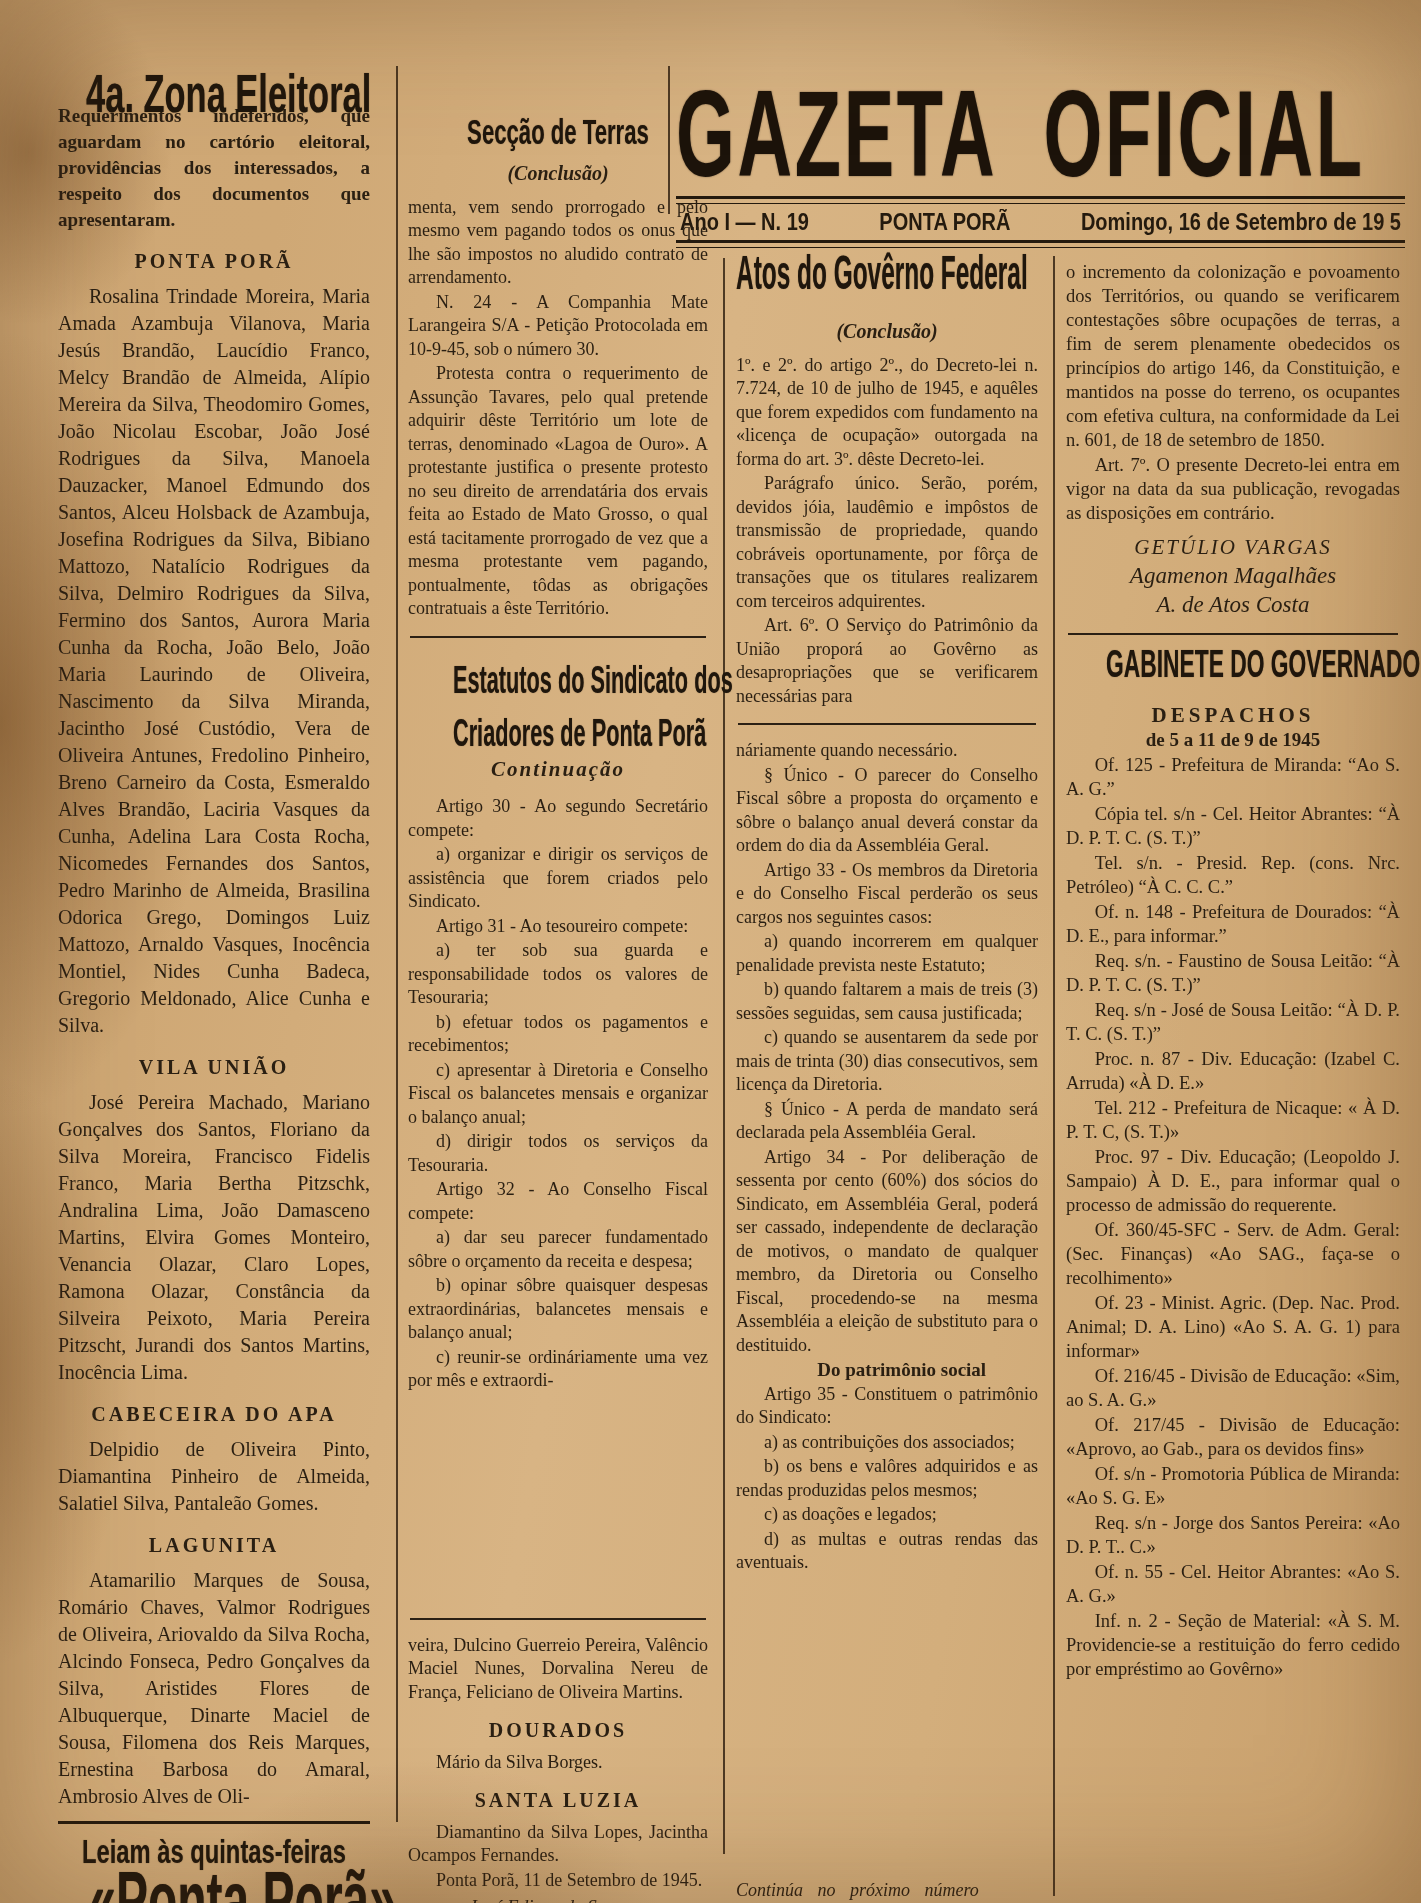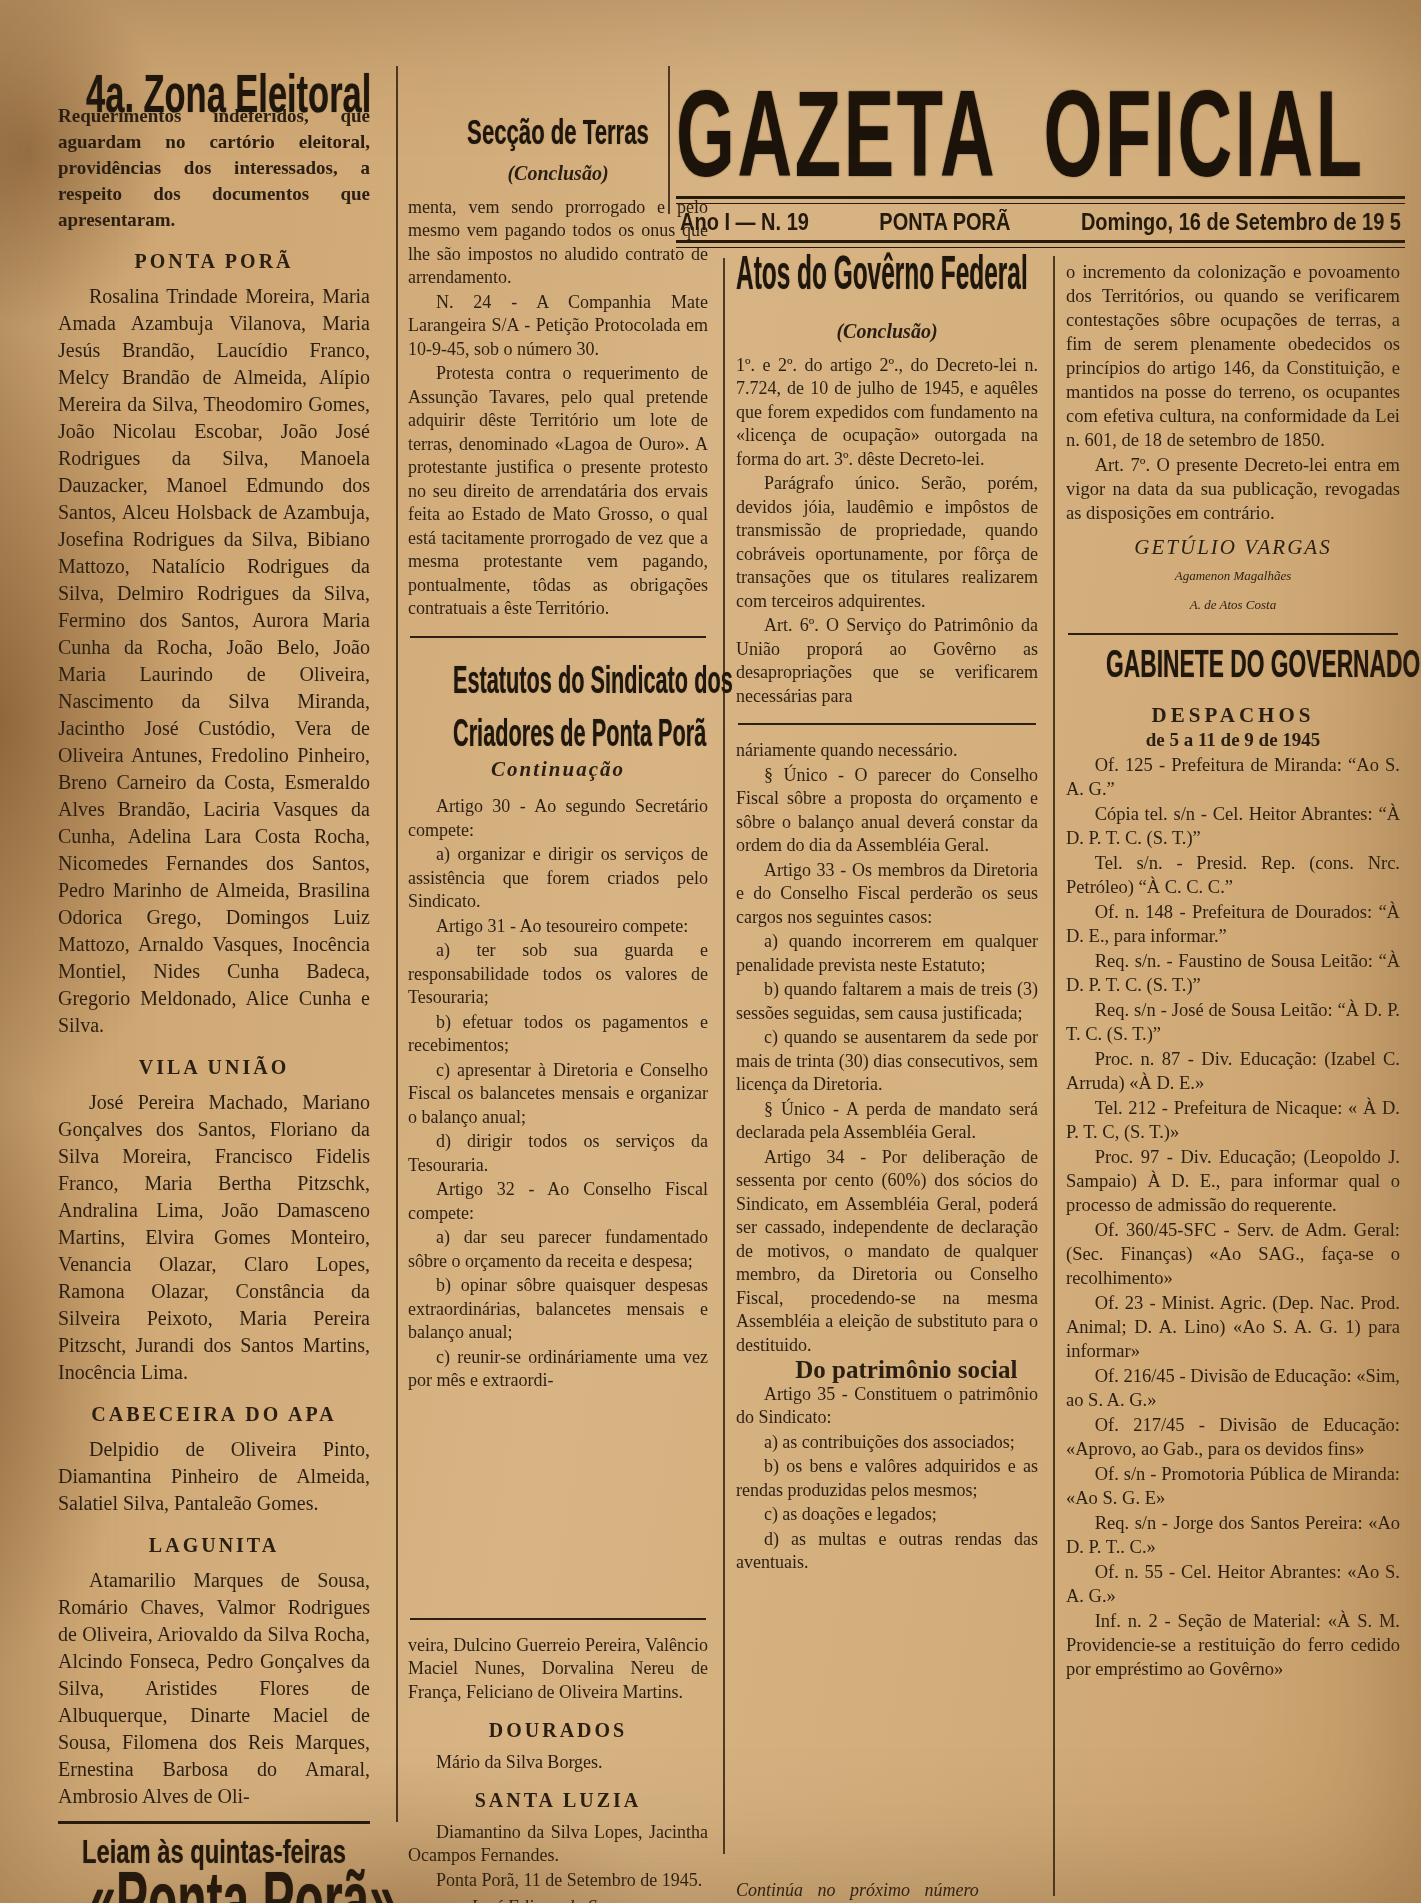--- a/index.html
+++ b/index.html
@@ -31,25 +31,25 @@
   .h-terras{font-size:27px;transform:scale(.82,1.3);transform-origin:center top;text-align:center;height:44px;margin-top:2px;}
   .subhead{font-style:italic;font-weight:bold;text-align:center;font-size:20px;margin:0 0 10px 0 !important;text-indent:0 !important;}
   .divider{border-top:2px solid #2b2014;margin:14px 2px 14px 2px;}
   .h-estatutos{font-size:31px;transform:scale(.70,1.26);transform-origin:center top;text-align:center;height:104px;line-height:42px;margin-top:2px;}
   .cont{font-style:italic;font-weight:bold;text-align:center;font-size:21px;margin:0 0 14px 0 !important;text-indent:0 !important;letter-spacing:2px;}
   .h-atos{font-size:37px;transform:scale(.66,1.3);transform-origin:left top;height:62px;}
   .h-gabinete{font-size:30px;transform:scale(.76,1.28);transform-origin:center top;text-align:center;height:54px;margin-top:6px;}
   .despachos{text-align:center;font-weight:bold;letter-spacing:4px;font-size:21px;margin:2px 0 10px 0;}
   .desp-date{text-align:center;font-weight:bold;font-size:19px;margin:0 0 12px 0;}
   .sig-block{margin-top:8px;}
-  .sig{font-style:italic;text-align:center;text-indent:0 !important;font-size:13px;line-height:28px;}
+  .sig{font-style:italic;text-align:center;text-indent:0 !important;font-size:23px;line-height:28px;}
   .sig.caps{font-size:21px;letter-spacing:2px;}
   .sig2{font-style:italic;text-align:center;text-indent:0 !important;font-size:19px;line-height:27px;padding-right:10px;}
   .sig2.role{text-align:center;padding-left:60px;}
-  .pat-head{text-align:center;font-weight:bold;font-size:25px;margin:10px 0 8px 0;}
+  .pat-head{text-align:center;font-weight:bold;font-size:19px;margin:10px 0 8px 0;}
   .footer-it{font-style:italic;word-spacing:10px;margin-top:6px;text-indent:0 !important;}
   .ad{text-align:center;}
   .ad-rule{border-top:3px solid #241a0e;margin:10px 0 12px 0;}
   .ad-line1{font-size:27px;transform:scale(.88,1.22);transform-origin:center top;text-align:center;height:46px;}
   .ad-line2{font-size:60px;transform:scale(.80,1.32);transform-origin:center top;text-align:center;height:100px;}
   
   #masthead{position:absolute;left:676px;top:64px;width:729px;}
   .mast-title{font-family:"Liberation Sans",sans-serif;font-weight:bold;font-size:84px;letter-spacing:3px;word-spacing:28px;
     white-space:nowrap;transform:scale(.90,1.45);transform-origin:left top;height:132px;color:#1c130a;
     text-shadow:0 0 1.5px rgba(28,19,10,.6);}

